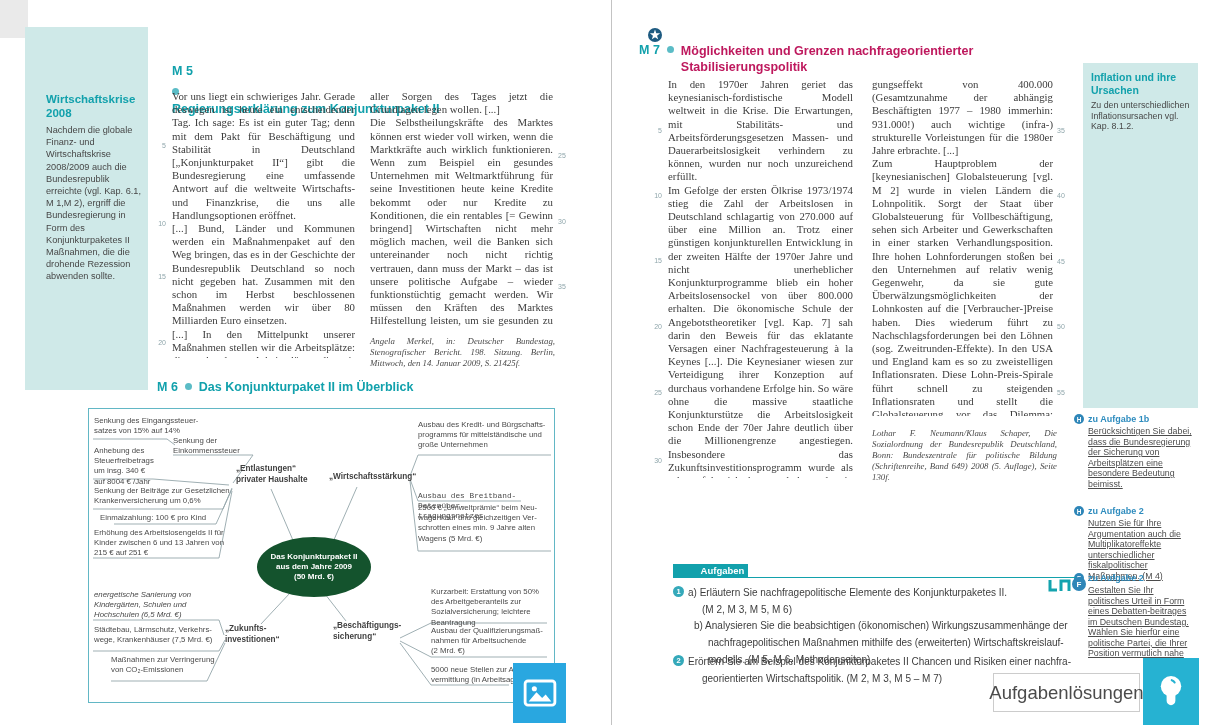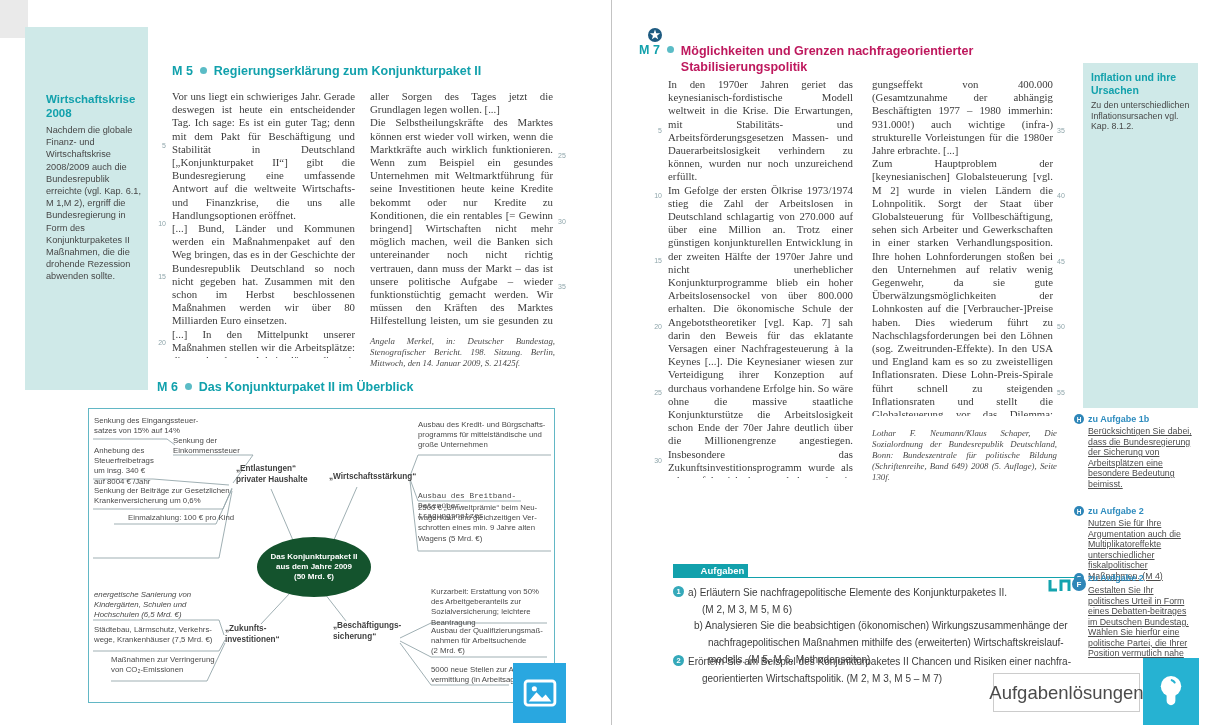--- a/index.html
+++ b/index.html
@@ -39,21 +39,21 @@
   <div class="abs corner" style="left:0;top:0;width:28px;height:38px;"></div>
 
   <div class="abs divider" style="left:611px;top:0;width:1px;height:725px;"></div>
 
   <div class="abs sidebar" style="left:25px;top:27px;width:123px;height:363px;"></div>
   <div class="abs sb-title pl" style="left:46px;top:92px;width:100px;">Wirtschaftskrise
 2008</div>
   <div class="abs sb-body" style="left:46px;top:124px;width:100px;">Nachdem die globale Finanz- und Wirtschaftskrise 2008/2009 auch die Bundesrepublik erreichte (vgl. Kap. 6.1, M 1,M 2), ergriff die Bundesregierung in Form des Konjunkturpaketes II Maßnahmen, die die drohende Rezession abwenden sollte.</div>
 
 
-  <div class="abs m-head" style="left:172px;top:64px;">
+  <div class="abs m-head" style="left:172px;top:64px;flex-direction:column;">
     <span>M 5</span>
     <span class="bullet"></span>
     <span>Regierungserklärung zum Konjunkturpaket II</span>
   </div>
 
   <div class="abs sericol pl" style="left:172px;top:90px;width:183px;height:268px;">Vor uns liegt ein schwieriges Jahr. Gerade deswegen ist heute ein entscheidender Tag. Ich sage: Es ist ein guter Tag; denn mit dem Pakt für Beschäftigung und Stabilität in Deutschland [„Konjunkturpaket II“] gibt die Bundesregierung eine umfassende Antwort auf die weltweite Wirtschafts- und Finanzkrise, die uns alle Handlungsoptionen eröffnet.
 [...] Bund, Länder und Kommunen werden ein Maßnahmenpaket auf den Weg bringen, das es in der Geschichte der Bundesrepublik Deutschland so noch nicht gegeben hat. Zusammen mit den schon im Herbst beschlossenen Maßnahmen werden wir über 80 Milliarden Euro einsetzen.
 [...] In den Mittelpunkt unserer Maßnahmen stellen wir die Arbeitsplätze: die vorhandenen Arbeitsplätze, die wir sichern wollen, und die künftigen, für die wir trotz</div>
   <div class="abs sericol pl" style="left:370px;top:90px;width:183px;height:238px;">aller Sorgen des Tages jetzt die Grundlagen legen wollen. [...]
 Die Selbstheilungskräfte des Marktes können erst wieder voll wirken, wenn die Marktkräfte auch wirklich funktionieren. Wenn zum Beispiel ein gesundes Unternehmen mit Weltmarktführung für seine Investitionen heute keine Kredite bekommt oder nur Kredite zu Konditionen, die ein rentables [= Gewinn bringend] Wirtschaften nicht mehr möglich machen, weil die Banken sich untereinander noch nicht richtig vertrauen, dann muss der Markt – das ist unsere politische Aufgabe – wieder funktionstüchtig gemacht werden. Wir müssen den Kräften des Marktes Hilfestellung leisten, um sie gesunden zu lassen.</div>
@@ -101,21 +101,24 @@
     <div class="ditem" style="left:5px;top:7px;">Senkung des Eingangssteuer-
 satzes von 15% auf 14%</div>
     <div class="ditem" style="left:84px;top:27px;">Senkung der
 Einkommenssteuer</div>
     <div class="ditem" style="left:5px;top:37px;">Anhebung des
 Steuerfreibetrags
 um insg. 340 €
 auf 8004 € /Jahr</div>
     <div class="ditem" style="left:5px;top:77px;">Senkung der Beiträge zur Gesetzlichen
 Krankenversicherung um 0,6%</div>
-    <div class="ditem" style="left:39px;top:104px;">Einmalzahlung: 100 € pro Kind</div>
+    <div class="ditem" style="left:11px;top:104px;">Einmalzahlung: 100 € pro Kind</div>
+    <div class="ditem" style="left:5px;top:119px;">Erhöhung des Arbeitslosengelds II für
+Kinder zwischen 6 und 13 Jahren von
+215 € auf 251 €</div>
     <div class="ditem" style="left:5px;top:181px;font-style:italic;">energetische Sanierung von
 Kindergärten, Schulen und
 Hochschulen (6,5 Mrd. €)</div>
     <div class="ditem" style="left:5px;top:216px;">Städtebau, Lärmschutz, Verkehrs-
 wege, Krankenhäuser (7,5 Mrd. €)</div>
     <div class="ditem" style="left:22px;top:246px;">Maßnahmen zur Verringerung
 von CO₂-Emissionen</div>
     <div class="ditem" style="left:329px;top:11px;">Ausbau des Kredit- und Bürgschafts-
 programms für mittelständische und
 große Unternehmen</div>

